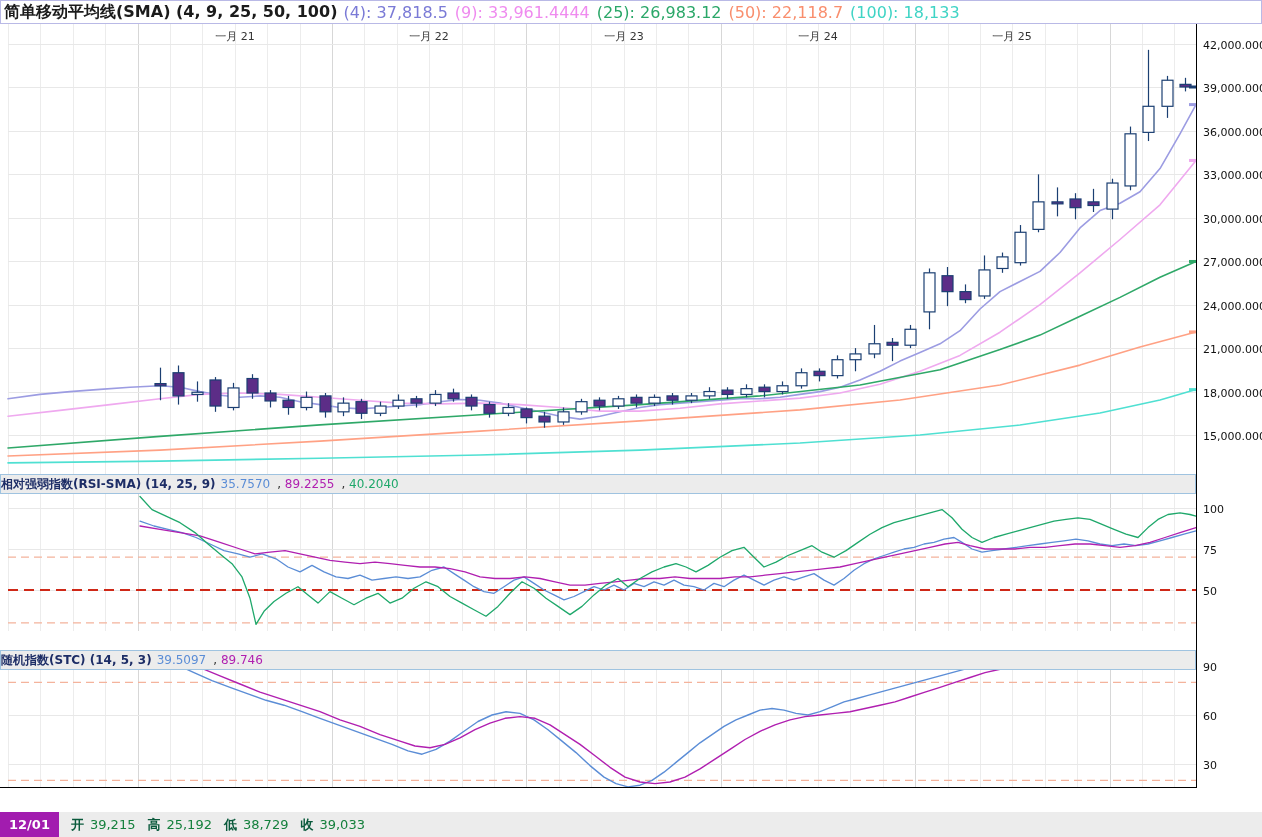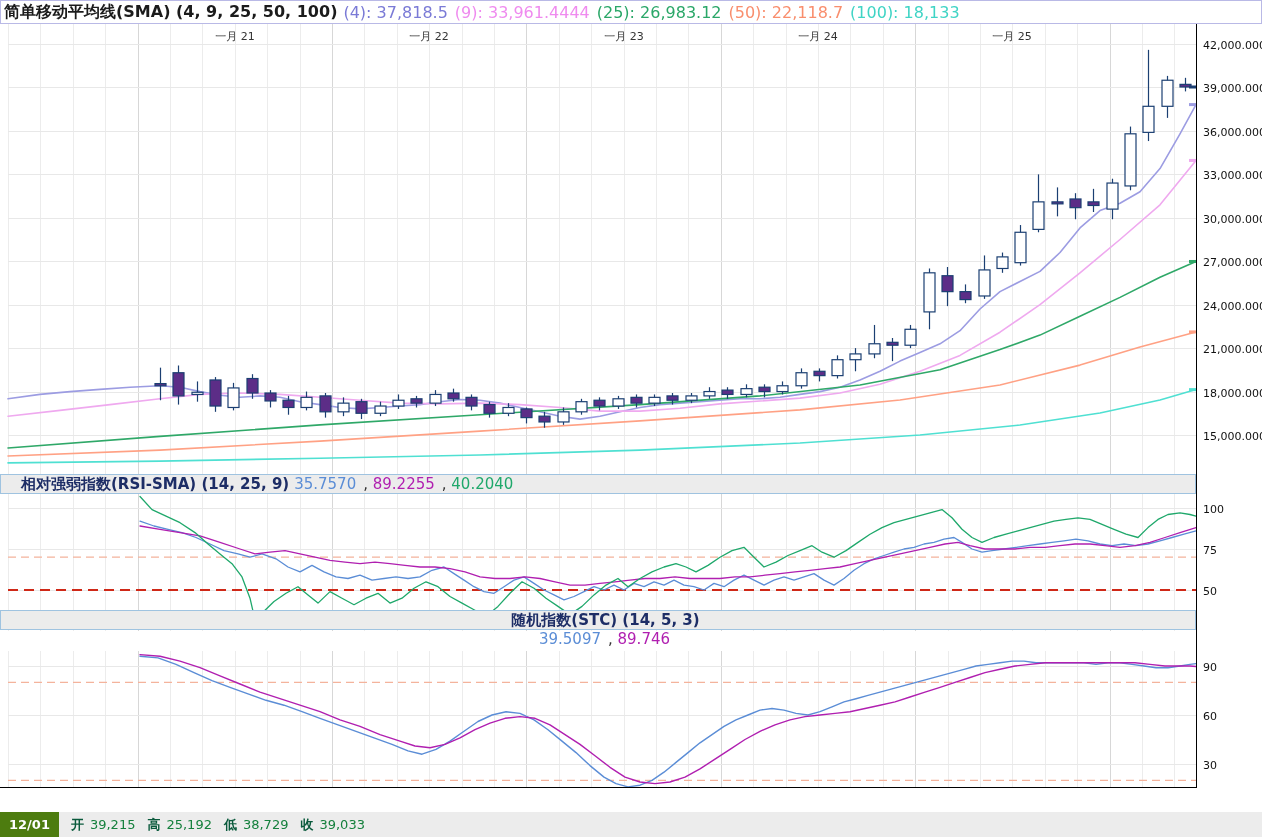--- a/index.html
+++ b/index.html
@@ -5,31 +5,31 @@
   html,body{margin:0;padding:0;background:#fff;}
   .screen{position:relative;width:1262px;height:837px;background:#fff;overflow:hidden;
           font-family:"DejaVu Sans","Liberation Sans",sans-serif;}
   #charts{position:absolute;left:0;top:0;z-index:0;}
   .topbar{position:absolute;left:0;top:0;width:1262px;height:24px;background:#fff;
           border:1px solid #b9b9e6;box-sizing:border-box;display:flex;align-items:center;
           padding-left:3px;font-size:16px;white-space:nowrap;z-index:2;}
   .topbar .title{color:#1b1b1b;font-weight:bold;margin-right:6px;}
   .ind-header{position:absolute;left:0;width:1196px;height:20px;background:#ececec;
           border:1px solid #9fc3e0;box-sizing:border-box;display:flex;align-items:center;
-          padding-left:20px;font-size:15px;white-space:nowrap;z-index:2;}
+          padding-left:0;font-size:12px;white-space:nowrap;z-index:2;}
   .ind-header .title{color:#1d2d66;font-weight:bold;margin-right:5px;}
   #rsi-header{top:474px;}
-  #stc-header{top:610px;flex-direction:column;}
+  #stc-header{top:650px;}
   .val-seg{margin-right:7px;font-weight:normal;}
   .sep{color:#333;}
   .axis-line{position:absolute;left:1196px;top:24px;width:1px;height:764px;background:#000;z-index:1;}
   .stc-bottom{position:absolute;left:0;top:787px;width:1196px;height:1px;background:#000;z-index:1;}
   .bottombar{position:absolute;left:0;top:812px;width:1262px;height:25px;background:#ececec;
           display:flex;align-items:center;font-size:13px;z-index:2;}
-  .datebox{background:#4d7c0f;color:#fff;font-weight:bold;height:25px;display:flex;
+  .datebox{background:#a21caf;color:#fff;font-weight:bold;height:25px;display:flex;
           align-items:center;padding:0 9px;margin-right:12px;font-size:13px;}
   .fld-label{color:#0a5a3c;font-weight:bold;margin-right:6px;}
   .fld-value{color:#15803d;font-weight:normal;margin-right:12px;}
 </style>
 </head>
 <body>
 
 <div class="screen">
 
   <svg id="charts" width="1262" height="837">

